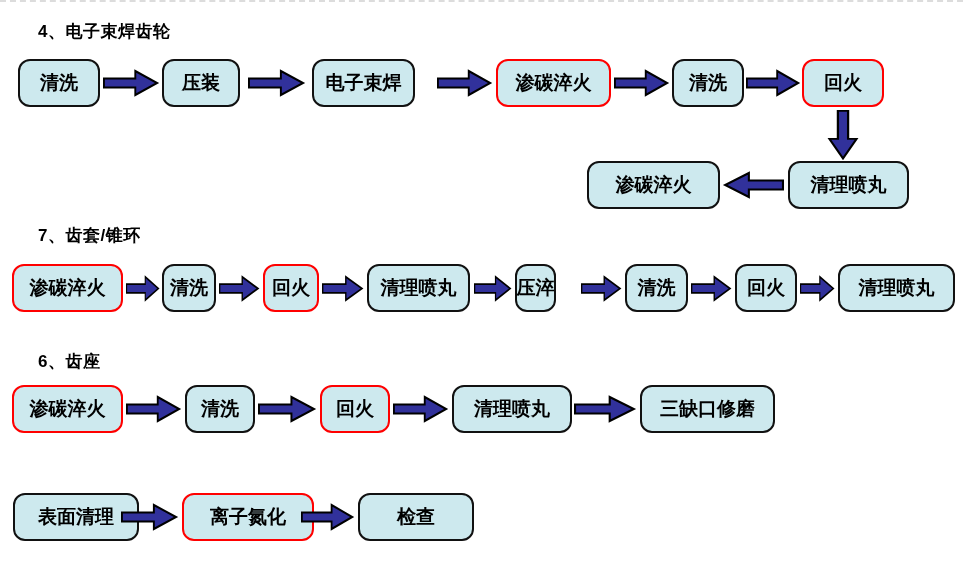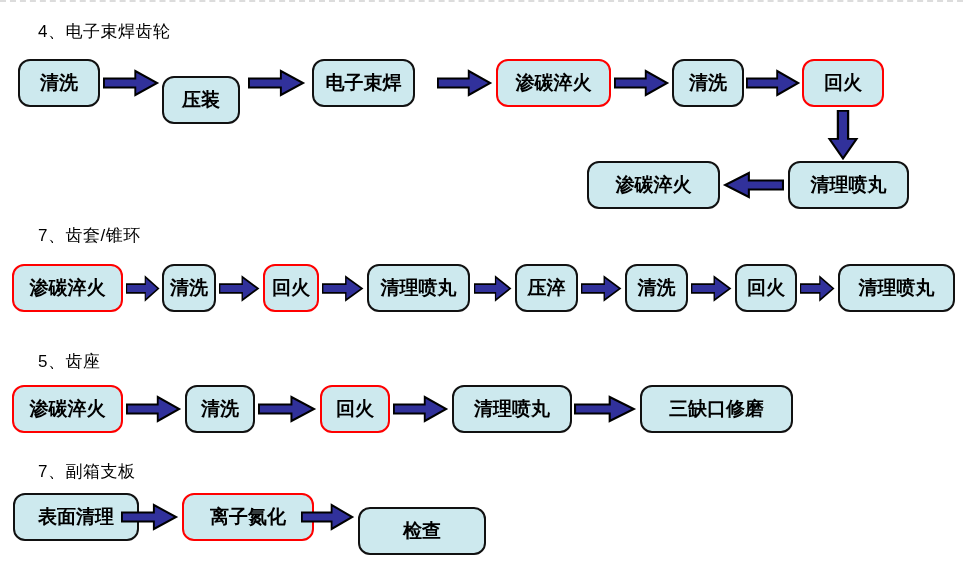--- a/index.html
+++ b/index.html
@@ -22,21 +22,21 @@
     background:var(--background);
     overflow:hidden;
   }
   .top-rule{
     position:absolute;left:0;top:0;width:963px;height:0;
     border-top:2px dashed #dcdcdc;
   }
   .section-title{
     position:absolute;
     font-size:17px;
-    font-weight:normal;
+    font-weight:bold;
     color:var(--text);
     white-space:nowrap;
     letter-spacing:0.5px;
   }
   .box{
     position:absolute;
     height:48px;
     box-sizing:border-box;
     background:var(--box-fill);
     border:2.5px solid var(--box-border);
@@ -60,21 +60,21 @@
 
 <div id="canvas">
   <div class="top-rule"></div>
 
   <div class="section-title" style="left:38px;top:20px">4、电子束焊齿轮</div>
 
   <div class="box" style="left:18px;top:59px;width:82px">清洗</div>
   <svg class="arrow" style="left:103px;top:68px" width="57" height="30" viewBox="0 0 60 30" preserveAspectRatio="none">
       <polygon class="ar" points="1,10.5 34,10.5 34,3 57,15 34,27 34,19.5 1,19.5"></polygon>
     </svg>
-  <div class="box" style="left:162px;top:76px;width:78px">压装</div>
+  <div class="box" style="left:162px;top:59px;width:78px">压装</div>
   <svg class="arrow" style="left:248px;top:68px" width="58" height="30" viewBox="0 0 60 30" preserveAspectRatio="none">
       <polygon class="ar" points="1,10.5 34,10.5 34,3 57,15 34,27 34,19.5 1,19.5"></polygon>
     </svg>
   <div class="box" style="left:312px;top:59px;width:103px">电子束焊</div>
   <svg class="arrow" style="left:437px;top:68px" width="56" height="30" viewBox="0 0 60 30" preserveAspectRatio="none">
       <polygon class="ar" points="1,10.5 34,10.5 34,3 57,15 34,27 34,19.5 1,19.5"></polygon>
     </svg>
   <div class="box hl" style="left:496px;top:59px;width:115px">渗碳淬火</div>
   <svg class="arrow" style="left:614px;top:68px" width="56" height="30" viewBox="0 0 60 30" preserveAspectRatio="none">
       <polygon class="ar" points="1,10.5 34,10.5 34,3 57,15 34,27 34,19.5 1,19.5"></polygon>
@@ -106,58 +106,57 @@
       <polygon class="ar" points="1,10.5 34,10.5 34,3 57,15 34,27 34,19.5 1,19.5"></polygon>
     </svg>
   <div class="box hl" style="left:263px;top:264px;width:56px">回火</div>
   <svg class="arrow" style="left:322px;top:274px" width="42" height="29" viewBox="0 0 60 30" preserveAspectRatio="none">
       <polygon class="ar" points="1,10.5 34,10.5 34,3 57,15 34,27 34,19.5 1,19.5"></polygon>
     </svg>
   <div class="box" style="left:367px;top:264px;width:103px">清理喷丸</div>
   <svg class="arrow" style="left:474px;top:274px" width="38" height="29" viewBox="0 0 60 30" preserveAspectRatio="none">
       <polygon class="ar" points="1,10.5 34,10.5 34,3 57,15 34,27 34,19.5 1,19.5"></polygon>
     </svg>
-  <div class="box" style="left:515px;top:264px;width:63px">压淬</div>
+  <div class="box" style="left:515px;top:264px;width:41px">压淬</div>
   <svg class="arrow" style="left:581px;top:274px" width="41" height="29" viewBox="0 0 60 30" preserveAspectRatio="none">
       <polygon class="ar" points="1,10.5 34,10.5 34,3 57,15 34,27 34,19.5 1,19.5"></polygon>
     </svg>
   <div class="box" style="left:625px;top:264px;width:63px">清洗</div>
   <svg class="arrow" style="left:691px;top:274px" width="41" height="29" viewBox="0 0 60 30" preserveAspectRatio="none">
       <polygon class="ar" points="1,10.5 34,10.5 34,3 57,15 34,27 34,19.5 1,19.5"></polygon>
     </svg>
   <div class="box" style="left:735px;top:264px;width:62px">回火</div>
   <svg class="arrow" style="left:800px;top:274px" width="35" height="29" viewBox="0 0 60 30" preserveAspectRatio="none">
       <polygon class="ar" points="1,10.5 34,10.5 34,3 57,15 34,27 34,19.5 1,19.5"></polygon>
     </svg>
   <div class="box" style="left:838px;top:264px;width:117px">清理喷丸</div>
 
-  <div class="section-title" style="left:38px;top:350px">5、齿座</div>
+  <div class="section-title" style="left:38px;top:350px">6、齿座</div>
 
   <div class="box hl" style="left:12px;top:385px;width:111px">渗碳淬火</div>
   <svg class="arrow" style="left:126px;top:394px" width="56" height="30" viewBox="0 0 60 30" preserveAspectRatio="none">
       <polygon class="ar" points="1,10.5 34,10.5 34,3 57,15 34,27 34,19.5 1,19.5"></polygon>
     </svg>
   <div class="box" style="left:185px;top:385px;width:70px">清洗</div>
   <svg class="arrow" style="left:258px;top:394px" width="59" height="30" viewBox="0 0 60 30" preserveAspectRatio="none">
       <polygon class="ar" points="1,10.5 34,10.5 34,3 57,15 34,27 34,19.5 1,19.5"></polygon>
     </svg>
   <div class="box hl" style="left:320px;top:385px;width:70px">回火</div>
   <svg class="arrow" style="left:393px;top:394px" width="56" height="30" viewBox="0 0 60 30" preserveAspectRatio="none">
       <polygon class="ar" points="1,10.5 34,10.5 34,3 57,15 34,27 34,19.5 1,19.5"></polygon>
     </svg>
   <div class="box" style="left:452px;top:385px;width:120px">清理喷丸</div>
   <svg class="arrow" style="left:574px;top:394px" width="63" height="30" viewBox="0 0 60 30" preserveAspectRatio="none">
       <polygon class="ar" points="1,10.5 34,10.5 34,3 57,15 34,27 34,19.5 1,19.5"></polygon>
     </svg>
-  <div class="box" style="left:640px;top:385px;width:153px">三缺口修磨</div>
+  <div class="box" style="left:640px;top:385px;width:135px">三缺口修磨</div>
 
-  <div class="section-title" style="left:38px;top:460px">7、副箱支板</div>
 
   <div class="box" style="left:13px;top:493px;width:126px">表面清理</div>
   <svg class="arrow" style="left:121px;top:502px" width="58" height="30" viewBox="0 0 60 30" preserveAspectRatio="none">
       <polygon class="ar" points="1,10.5 34,10.5 34,3 57,15 34,27 34,19.5 1,19.5"></polygon>
     </svg>
   <div class="box hl" style="left:182px;top:493px;width:132px">离子氮化</div>
   <svg class="arrow" style="left:301px;top:502px" width="54" height="30" viewBox="0 0 60 30" preserveAspectRatio="none">
       <polygon class="ar" points="1,10.5 34,10.5 34,3 57,15 34,27 34,19.5 1,19.5"></polygon>
     </svg>
-  <div class="box" style="left:358px;top:507px;width:128px">检查</div>
+  <div class="box" style="left:358px;top:493px;width:116px">检查</div>
 </div>
 
 </body></html>

